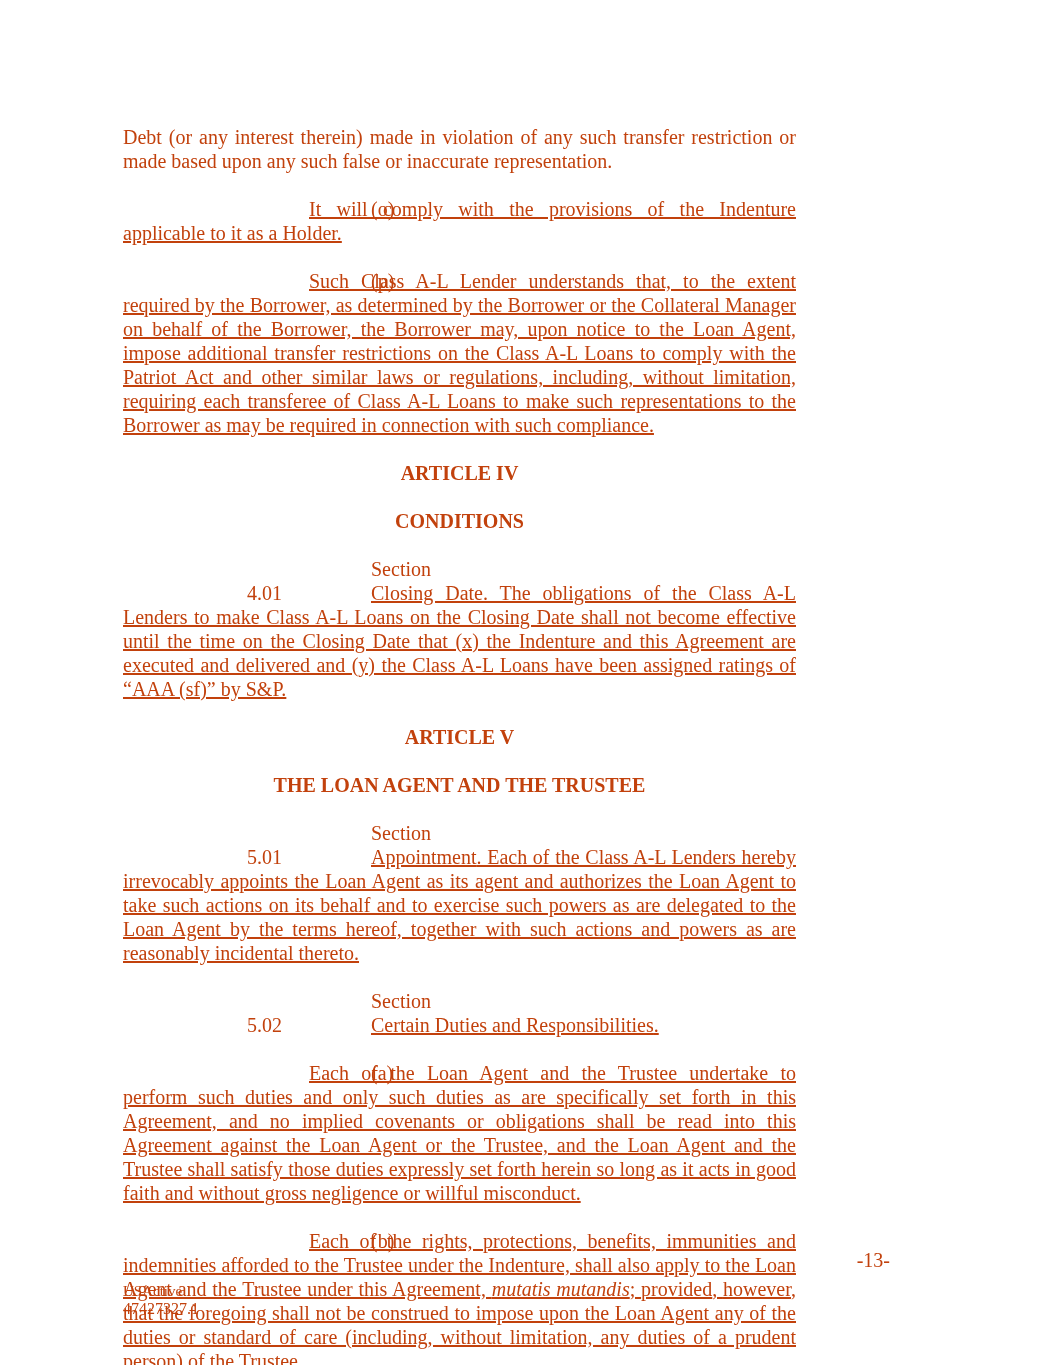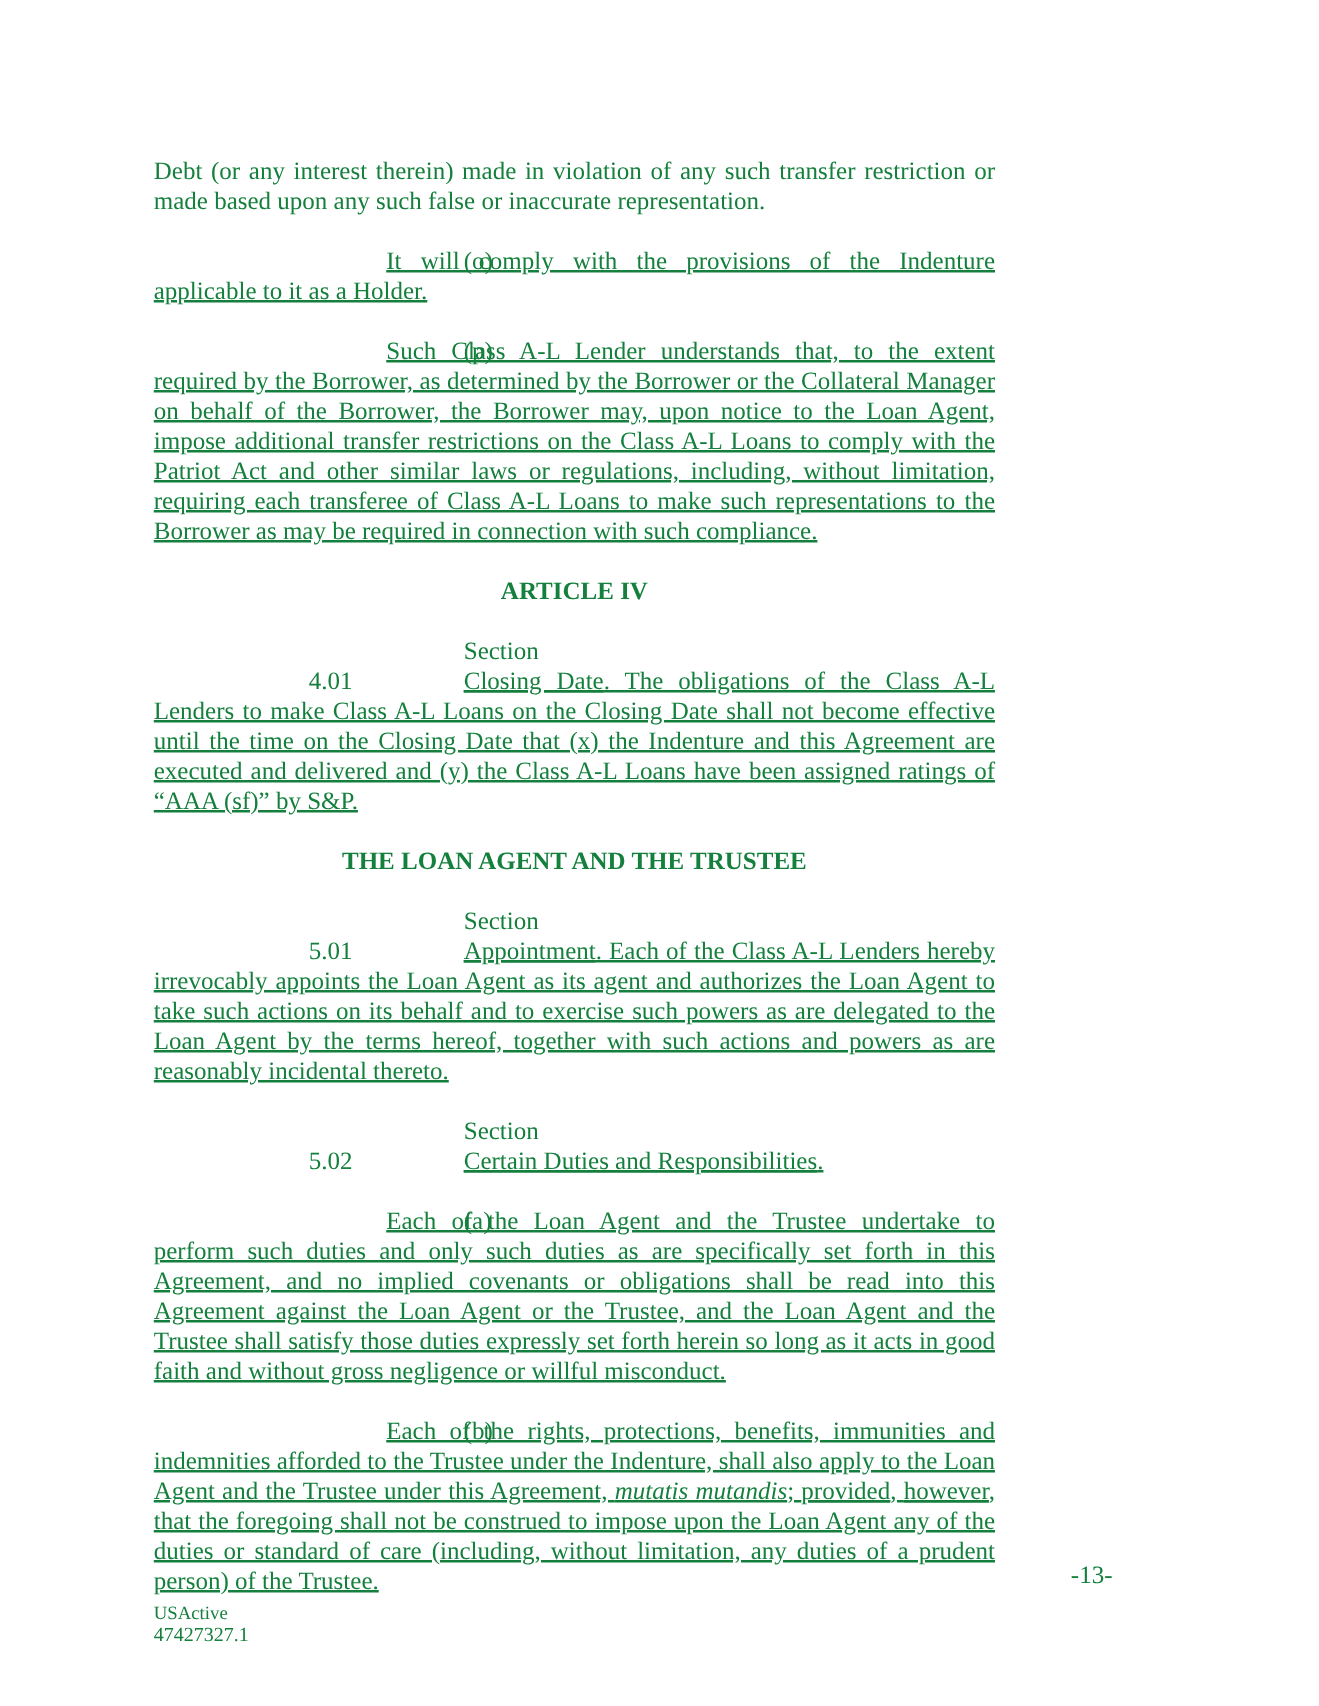--- a/index.html
+++ b/index.html
@@ -6,21 +6,21 @@
   .page {
     position: relative;
     width: 890px;
     height: 1365px;
     background: #ffffff;
     box-sizing: border-box;
     padding: 125px 94px 0 123px;
     font-family: "Liberation Serif", serif;
     font-size: 20px;
     line-height: 24px;
-    color: #15803d;
+    color: #c2410c;
     overflow: hidden;
   }
   .body-para {
     margin: 0 0 24px 0;
     text-align: justify;
   }
   .indent { text-indent: 124px; text-decoration: underline; }
   .plabel { display: inline-block; width: 62px; }
   .slabel { display: inline-block; width: 124px; }
   .heading {
@@ -62,23 +62,25 @@
 <div class="page">
 
   <p class="body-para">Debt (or any interest therein) made in violation of any such transfer restriction or made based upon any such false or inaccurate representation.</p>
 
   <p class="body-para indent"><span class="plabel">(o)</span><span>It will comply with the provisions of the Indenture applicable to it as a Holder.</span></p>
 
   <p class="body-para indent"><span class="plabel">(p)</span><span>Such Class A-L Lender understands that, to the extent required by the Borrower, as determined by the Borrower or the Collateral Manager on behalf of the Borrower, the Borrower may, upon notice to the Loan Agent, impose additional transfer restrictions on the Class A-L Loans to comply with the Patriot Act and other similar laws or regulations, including, without limitation, requiring each transferee of Class A-L Loans to make such representations to the Borrower as may be required in connection with such compliance.</span></p>
 
   <p class="heading">ARTICLE IV</p>
 
+  <p class="heading">CONDITIONS</p>
 
   <p class="body-para indent"><span class="slabel">Section 4.01</span><span class="u">Closing Date</span><span>. The obligations of the Class A-L Lenders to make Class A-L Loans on the Closing Date shall not become effective until the time on the Closing Date that (x) the Indenture and this Agreement are executed and delivered and (y) the Class A-L Loans have been assigned ratings of “AAA (sf)” by S&amp;P.</span></p>
 
+  <p class="heading">ARTICLE V</p>
 
   <p class="heading">THE LOAN AGENT AND THE TRUSTEE</p>
 
   <p class="body-para indent"><span class="slabel">Section 5.01</span><span class="u">Appointment</span><span>. Each of the Class A-L Lenders hereby irrevocably appoints the Loan Agent as its agent and authorizes the Loan Agent to take such actions on its behalf and to exercise such powers as are delegated to the Loan Agent by the terms hereof, together with such actions and powers as are reasonably incidental thereto.</span></p>
 
   <p class="body-para indent"><span class="slabel">Section 5.02</span><span class="u">Certain Duties and Responsibilities</span><span>.</span></p>
 
   <p class="body-para indent"><span class="plabel">(a)</span><span>Each of the Loan Agent and the Trustee undertake to perform such duties and only such duties as are specifically set forth in this Agreement, and no implied covenants or obligations shall be read into this Agreement against the Loan Agent or the Trustee, and the Loan Agent and the Trustee shall satisfy those duties expressly set forth herein so long as it acts in good faith and without gross negligence or willful misconduct.</span></p>
 
   <p class="body-para indent"><span class="plabel">(b)</span><span>Each of the rights, protections, benefits, immunities and indemnities afforded to the Trustee under the Indenture, shall also apply to the Loan Agent and the Trustee under this Agreement, </span><span class="it">mutatis mutandis</span><span>; </span><span class="u">provided</span><span>, </span><span class="u">however</span><span>, that the foregoing shall not be construed to impose upon the Loan Agent any of the duties or standard of care (including, without limitation, any duties of a prudent person) of the Trustee.</span></p>

